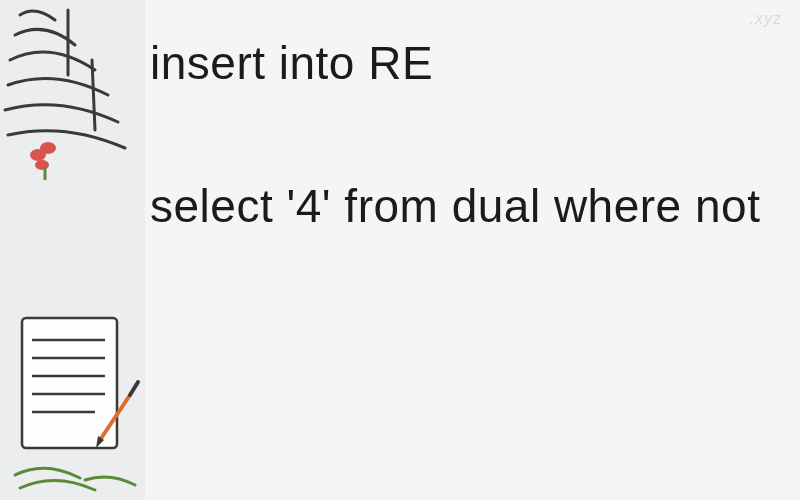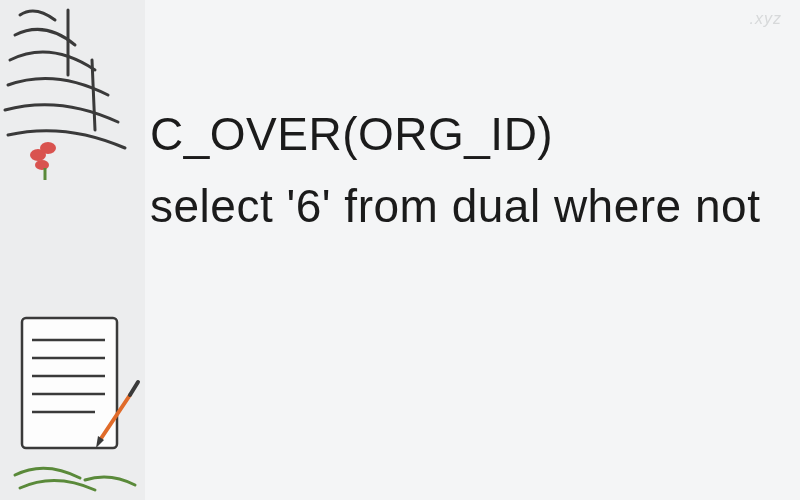--- a/index.html
+++ b/index.html
@@ -109,16 +109,16 @@
   </g>
   <polygon points="96,148 104,140 98,136" fill="#3a3a3a"></polygon>
   <g stroke="#5a8a3a" stroke-width="3" fill="none" stroke-linecap="round">
     <path d="M15 175 Q 45 160 80 178"></path>
     <path d="M20 188 Q 55 172 95 190"></path>
     <path d="M85 180 Q 110 172 135 185"></path>
   </g>
 </svg>
 
 <div class="content">
+  <span>insert into RE</span><br>
   <br>
-  <span>C_OVER(ORG_ID)</span><br>
-  <span> select '6' from dual where not</span>
+  <span> select '4' from dual where not</span>
 </div>
 
 </body></html>

